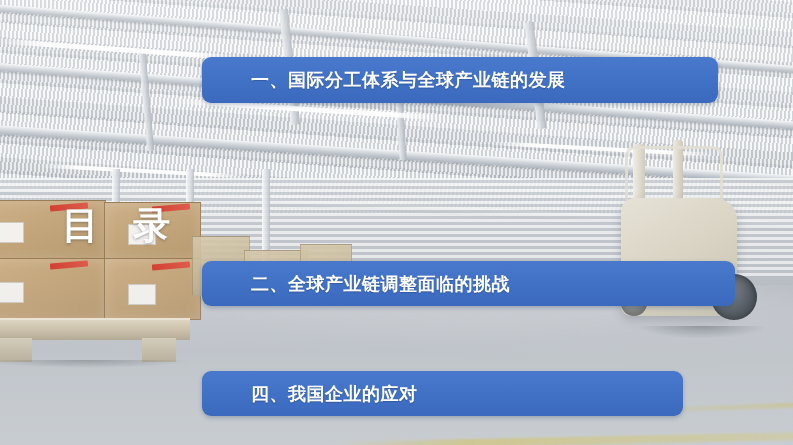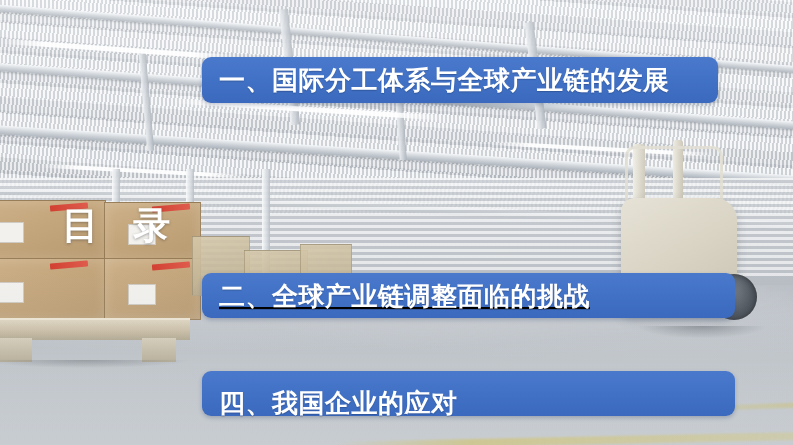--- a/index.html
+++ b/index.html
@@ -227,33 +227,34 @@
   .bar {
     position: absolute;
     background: linear-gradient(180deg, #4a79cc 0%, #4272c6 45%, #3a69bd 100%);
     border-radius: 9px;
     box-shadow: 0 2px 4px rgba(40,60,100,.28);
     display: flex;
     align-items: center;
   }
   .bar-text {
     color: #ffffff;
-    font-size: 26px;
+    font-size: 18px;
     font-weight: 700;
     letter-spacing: .5px;
     white-space: nowrap;
     padding-left: 17px;
     line-height: 1;
     text-shadow: 0 1px 1px rgba(30,50,90,.35);
+    margin-left: 32px;
   }
 
   .bar1 { left: 202px; top: 57px;  width: 516px; height: 46px; }
-  .bar2 { left: 202px; top: 273px; width: 533px; height: 45px; text-decoration: underline; }
+  .bar2 { left: 202px; top: 261px; width: 533px; height: 45px; }
   .bar3 { left: 202px; top: 316px; width: 533px; height: 45px; }
-  .bar4 { left: 202px; top: 371px; width: 533px; height: 45px; align-items: flex-end; }
+  .bar4 { left: 202px; top: 371px; width: 481px; height: 45px; }
 
   .sublist {
     position: absolute;
     left: 211px;
     top: 112px;
     width: 500px;
   }
   .subitem {
     color: #17191c;
     font-size: 21px;

